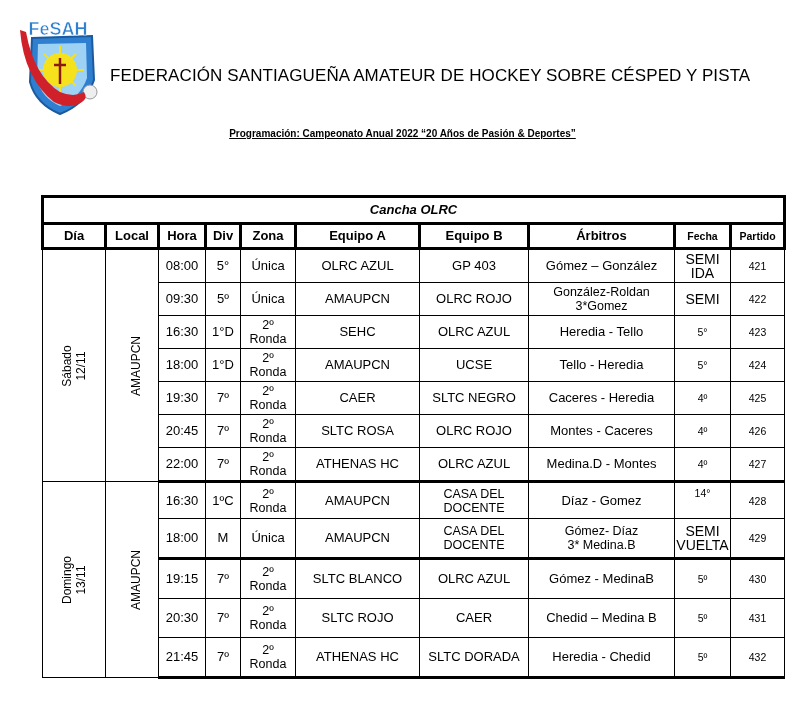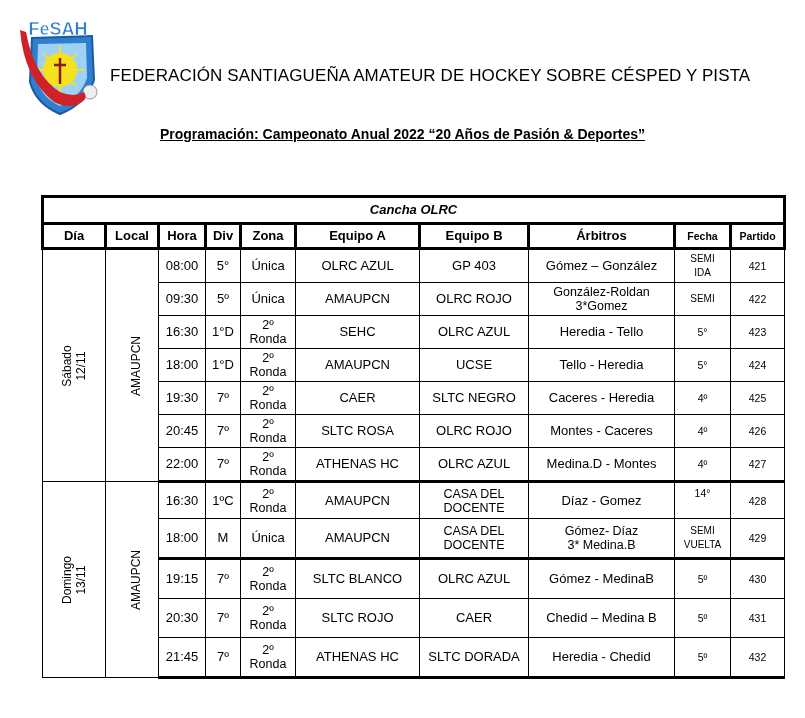--- a/index.html
+++ b/index.html
@@ -2,40 +2,40 @@
 <html><head>
 <meta charset="utf-8">
 <style>
   html, body { margin: 0; padding: 0; background: #ffffff; }
   body { width: 805px; height: 718px; position: relative; overflow: hidden;
          font-family: "Liberation Sans", sans-serif; color: #000; }
   .logo { position: absolute; left: 14px; top: 18px; width: 92px; height: 98px; }
   .org-title { position: absolute; left: 110px; top: 66px; font-size: 17px;
                letter-spacing: 0.1px; white-space: nowrap; }
   .prog-title { position: absolute; left: 0; width: 805px; top: 126px; text-align: center;
-                font-weight: bold; font-size: 14px; line-height: 16px; }
+                font-weight: bold; font-size: 10px; line-height: 16px; }
   .prog-title span { text-decoration: underline; }
   table.sched { position: absolute; left: 41px; top: 195px; width: 742px;
                 border-collapse: collapse; table-layout: fixed; font-size: 13px; }
   table.sched td, table.sched th { border: 1px solid #000; text-align: center;
                 vertical-align: middle; padding: 0; line-height: 14px; }
   table.sched tr.title-row td { height: 24px; border: 3px solid #000; font-weight: bold;
                 text-align: center; font-size: 13px; font-style: italic; }
   table.sched tr.hdr th { height: 22px; border-left: 3px solid #000; border-right: 3px solid #000;
                 border-bottom: 3px solid #000; font-weight: bold; font-size: 13px; margin-top: 12px; }
   th.small, td.small { font-size: 10.5px !important; }
   tr.block-end td { border-bottom: 3px solid #000; }
   td.daycell, td.localcell { border: 3px solid #000; }
   .rot { display: inline-block; transform: rotate(-90deg); white-space: nowrap;
          font-size: 12px; line-height: 14px; text-align: center; }
   td.c3 { border-left: 3px solid #000; border-right: 3px solid #000; }
   tr.r34 td { height: 32px; }
   tr.r40 td { height: 38px; }
   .two { font-size: 12.5px; line-height: 13px; }
-  .tiny { font-size: 10px; line-height: 11px; margin-top: 40px; }
+  .tiny { font-size: 14px; line-height: 11px; margin-top: 40px; }
 </style>
 </head>
 <body>
 
 <div class="logo">
   <svg width="92" height="98" viewBox="0 0 92 98">
     <path d="M18 20 L78 18 L80 62 Q72 86 46 96 Q22 86 16 64 Z" fill="#2f7fd0" stroke="#1c5aa0" stroke-width="2"></path>
     <path d="M24 26 L72 25 L73 60 Q66 80 46 88 Q28 80 23 62 Z" fill="#9dd2f5"></path>
     <circle cx="46" cy="52" r="17" fill="#f6e21c"></circle>
     <g stroke="#f6e21c" stroke-width="2">

